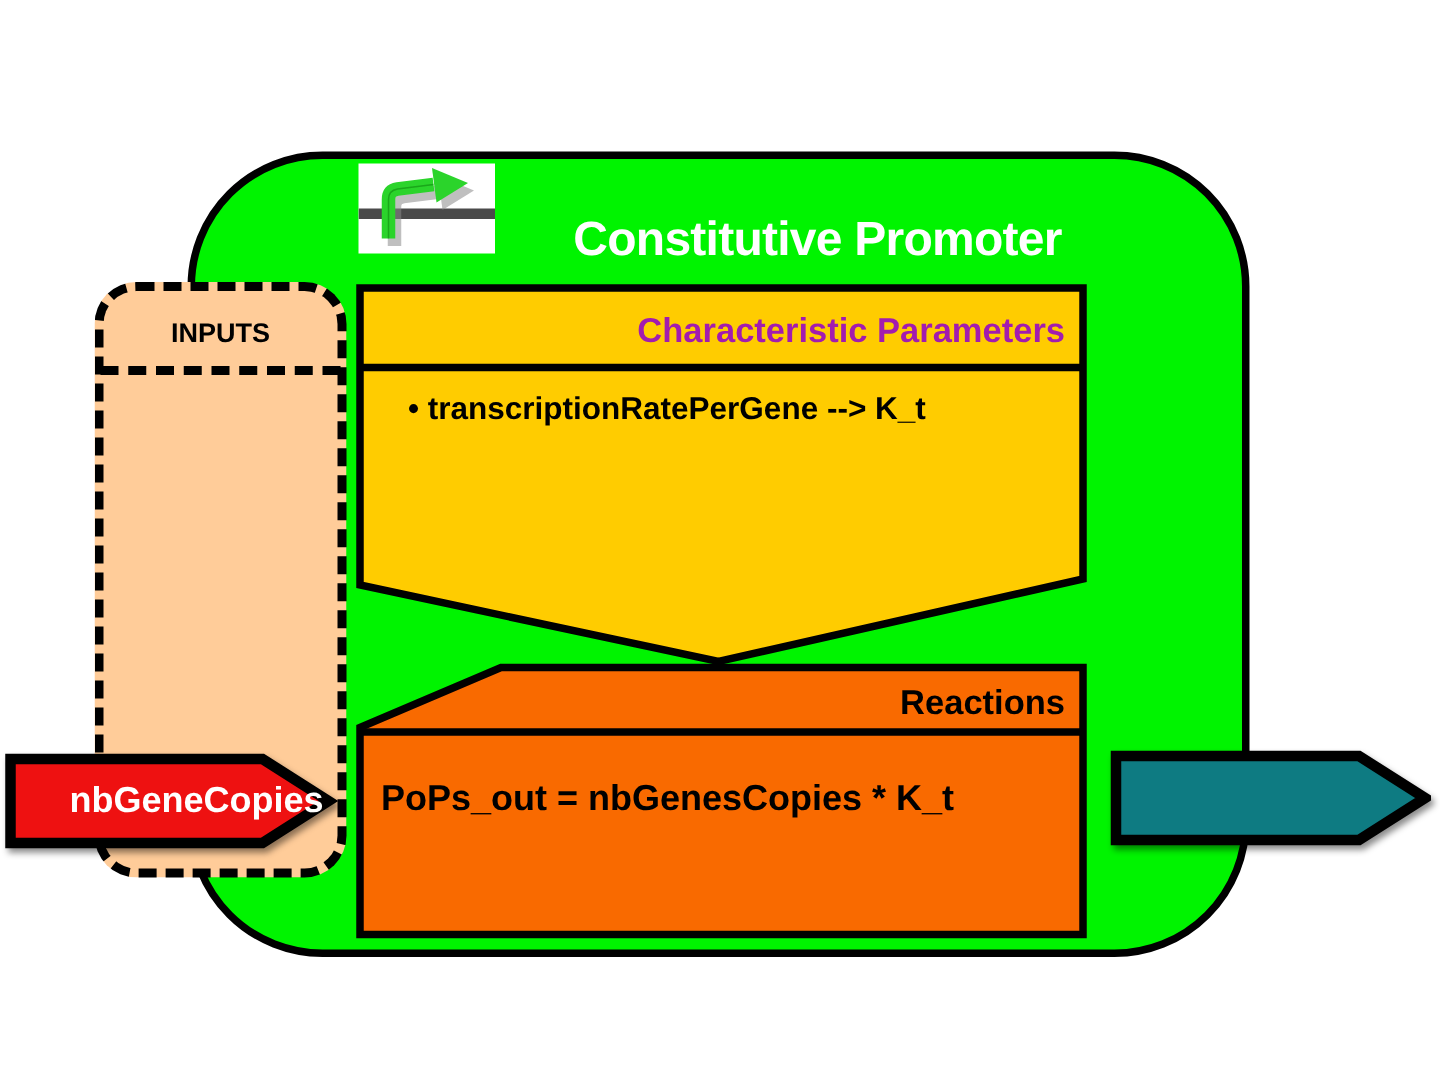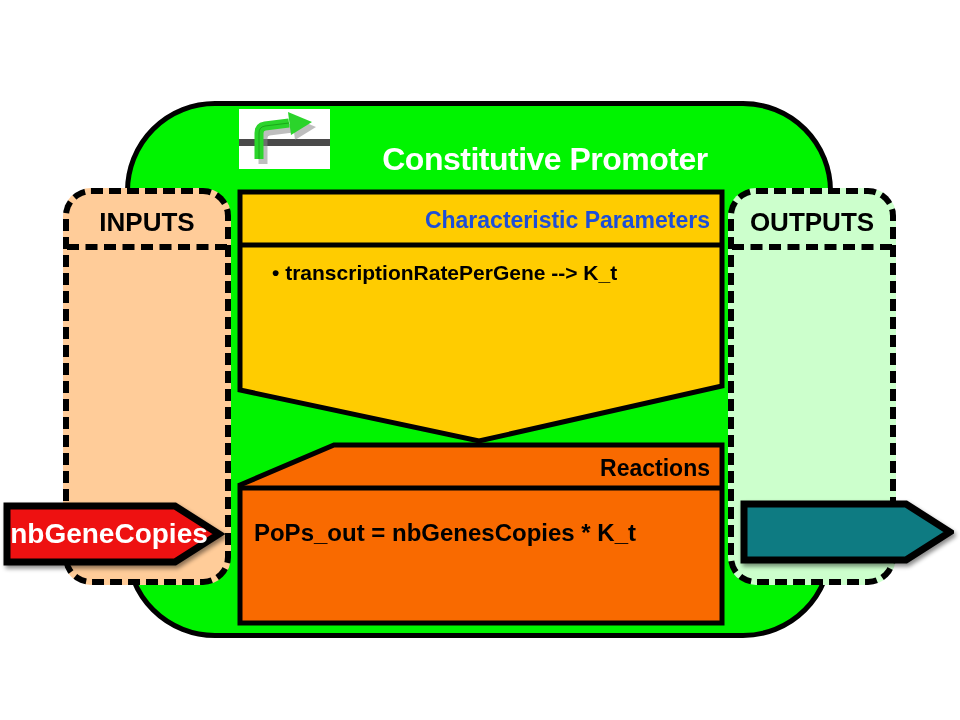--- a/index.html
+++ b/index.html
@@ -27,32 +27,32 @@
 
   
   .panel{
     border:6px dashed #000;border-radius:28px;box-sizing:border-box;
     top:188px;width:168px;height:397px;
   }
   .panel-inputs{left:63px;background:#FFCC99;}
   .panel-outputs{left:728px;background:#CCFFCC;}
   .panel-label{
     position:absolute;left:0;right:0;top:10px;height:36px;
-    text-align:center;font-size:26px;line-height:36px;color:#000;
+    text-align:center;font-size:18px;line-height:36px;color:#000;
   }
   .panel-divider{
     position:absolute;left:-2px;right:-2px;top:50px;height:0;
     border-top:6px dashed #000;
   }
 
   
   .params-svg{left:237px;top:189px;}
   .params-title{
     left:350px;top:200px;width:360px;height:40px;
-    text-align:right;font-size:23px;line-height:40px;color:#1d4ed8;white-space:nowrap;
+    text-align:right;font-size:23px;line-height:40px;color:#a21caf;white-space:nowrap;
   }
   .param-item{
     left:272px;top:258px;width:460px;height:30px;
     text-align:left;font-size:21px;line-height:30px;color:#000;white-space:nowrap;
   }
 
   
   .reactions-svg{left:237px;top:442px;}
   .reactions-title{
     left:400px;top:452px;width:310px;height:32px;
@@ -61,21 +61,21 @@
   .reaction-eq{
     left:240px;top:516px;width:410px;height:34px;
     text-align:center;font-size:24px;line-height:34px;color:#000;white-space:nowrap;
   }
 
   
   .badge-svg{filter:drop-shadow(2px 3px 2px rgba(0,0,0,0.45));}
   .badge-in-svg{left:3px;top:502px;}
   .badge-out-svg{left:740px;top:500px;}
   .badge-label{
-    color:#fff;font-size:28px;line-height:34px;text-align:center;white-space:nowrap;
+    color:#fff;font-size:24px;line-height:34px;text-align:center;white-space:nowrap;padding-left:22px;
   }
   .badge-in-label{left:10px;top:517px;width:198px;}
   .badge-out-label{left:752px;top:515px;width:180px;}
 </style>
 </head>
 <body>
 
 <div class="canvas">
 
   <div class="abs module"></div>
@@ -93,24 +93,20 @@
     </svg>
   </div>
 
   <div class="abs module-title">Constitutive Promoter</div>
 
   <div class="abs panel panel-inputs">
     <div class="panel-label">INPUTS</div>
     <div class="panel-divider"></div>
   </div>
 
-  <div class="abs panel panel-outputs">
-    <div class="panel-label">OUTPUTS</div>
-    <div class="panel-divider"></div>
-  </div>
 
   <svg class="abs params-svg" width="490" height="258" viewBox="0 0 490 258">
     <polygon points="3,3 485,3 485,197 242,252 3,201" fill="#FFCC00" stroke="#000" stroke-width="5"></polygon>
     <line x1="3" y1="56" x2="485" y2="56" stroke="#000" stroke-width="5"></line>
   </svg>
   <div class="abs params-title">Characteristic Parameters</div>
   <div class="abs param-item">• transcriptionRatePerGene --&gt; K_t</div>
 
   <svg class="abs reactions-svg" width="490" height="184" viewBox="0 0 490 184">
     <polygon points="3,43 97,3 485,3 485,181 3,181" fill="#F96A00" stroke="#000" stroke-width="5"></polygon>

